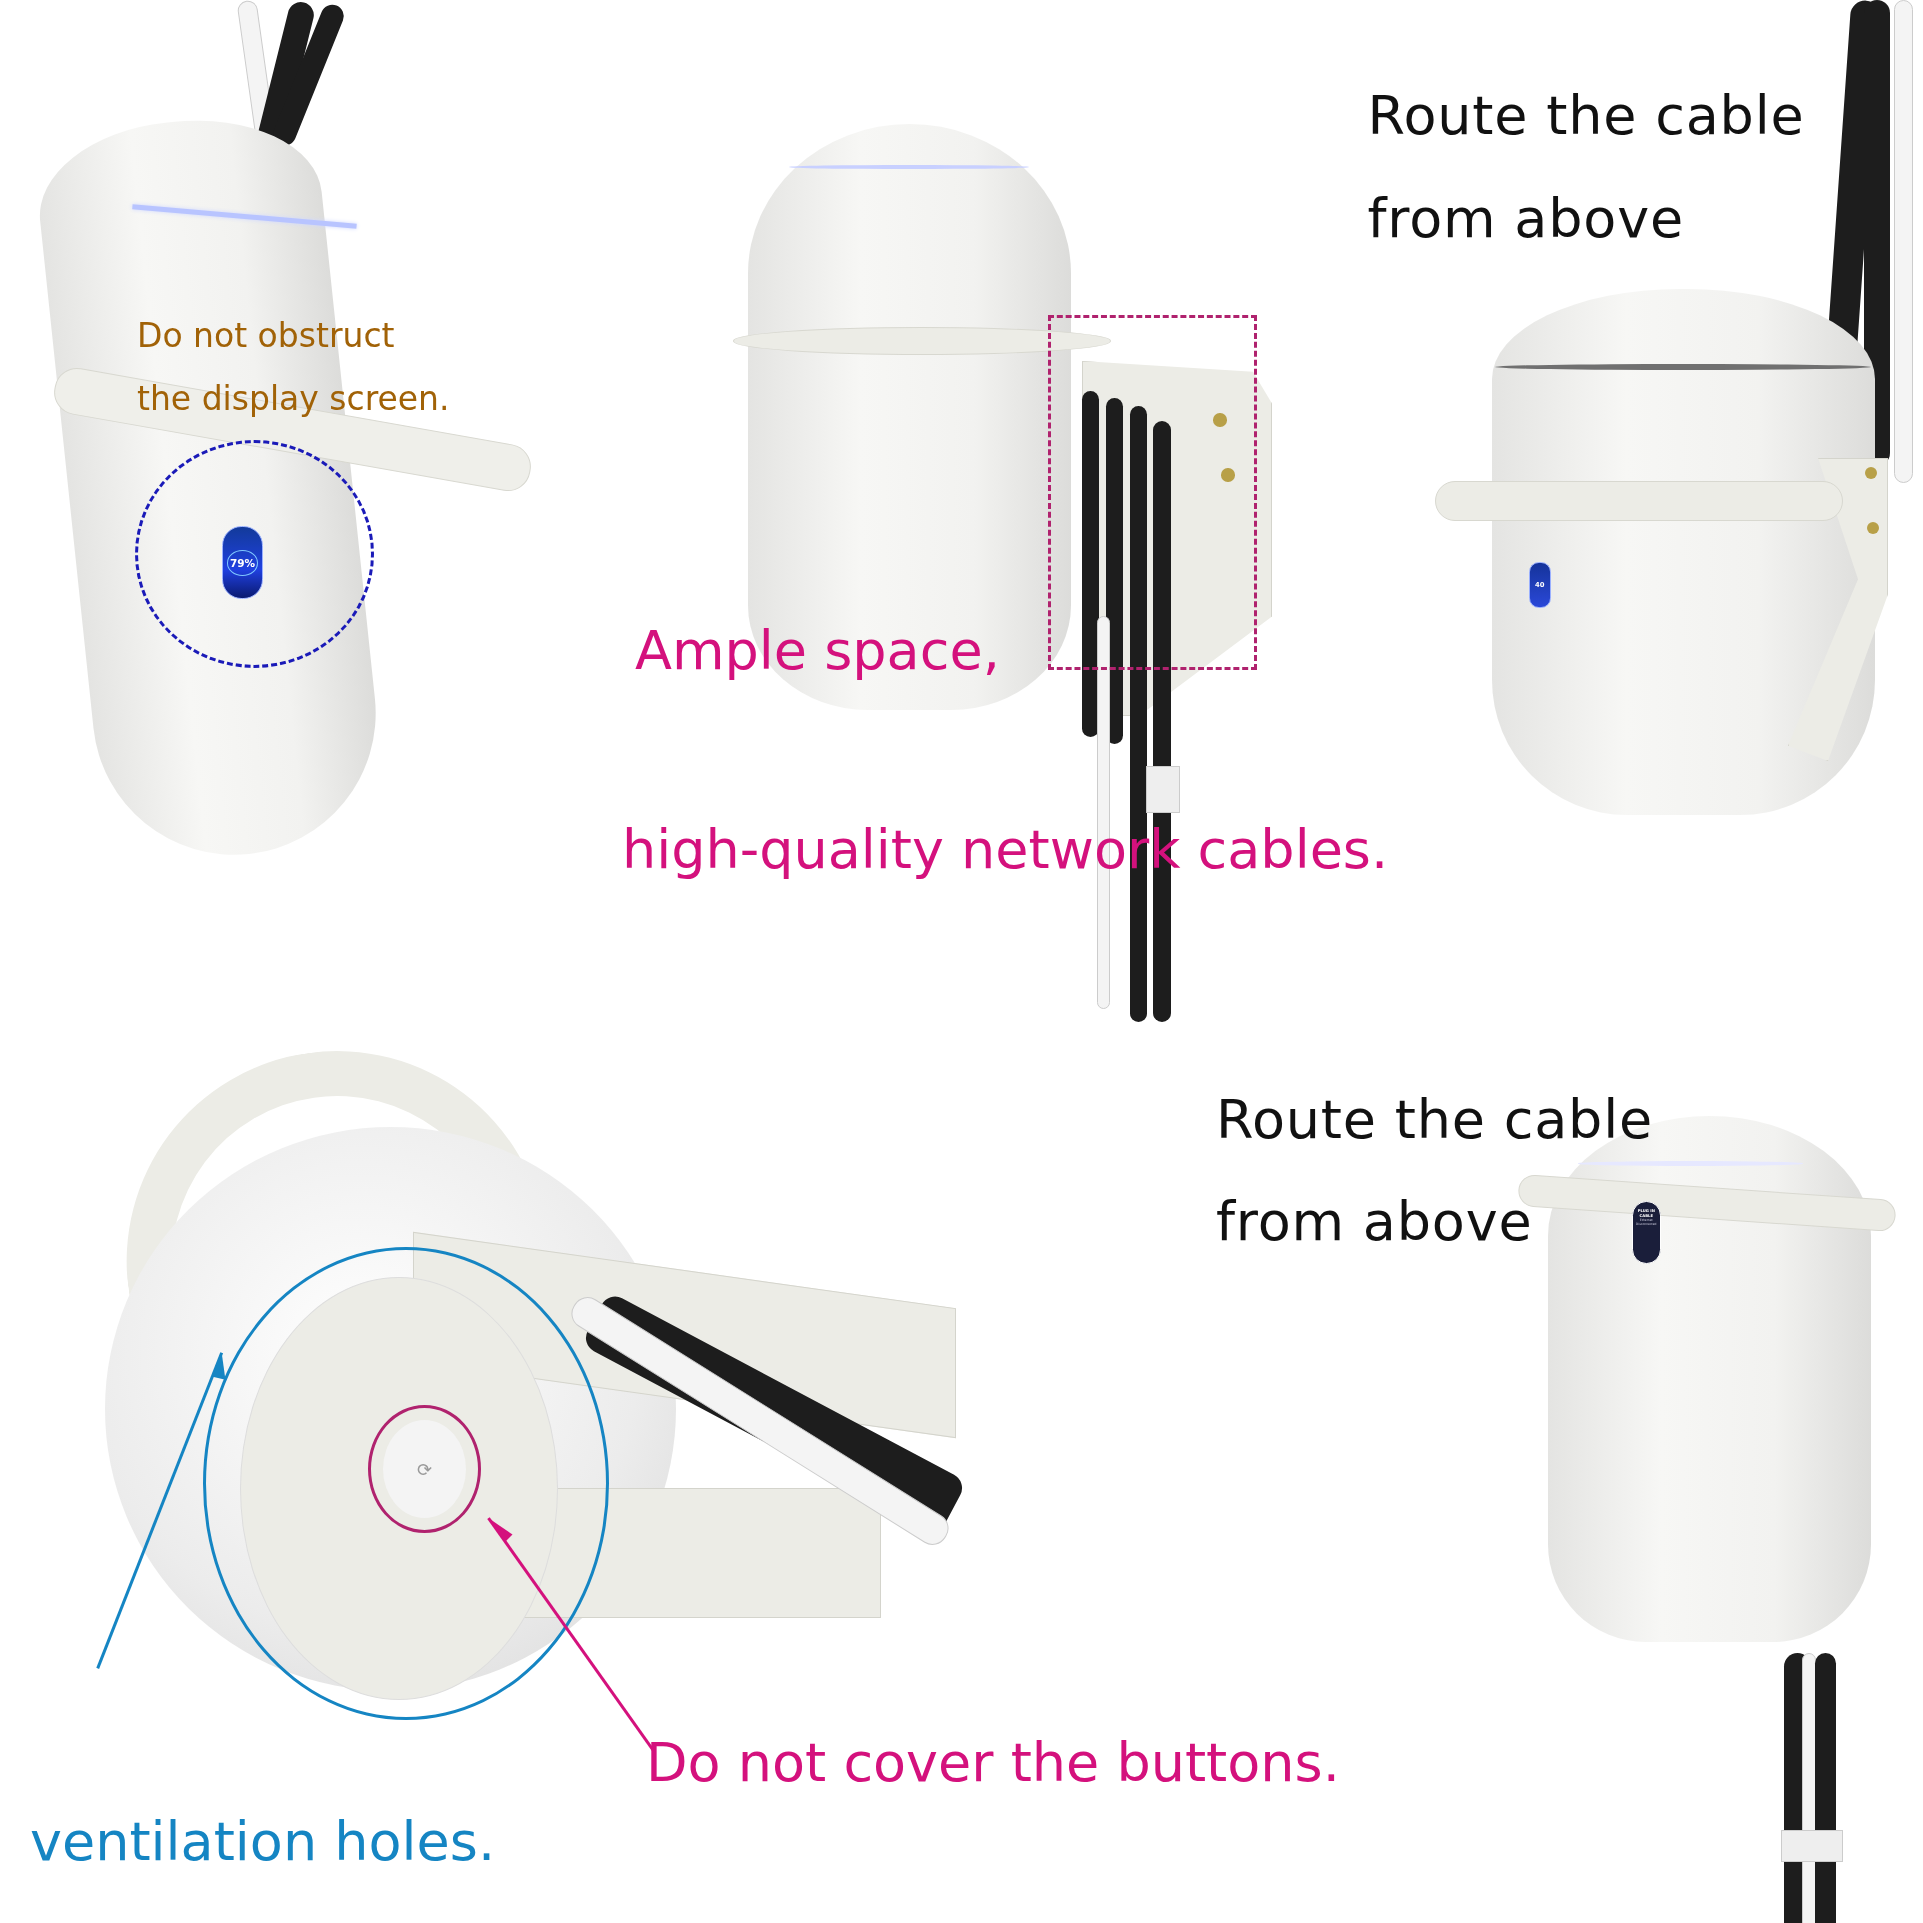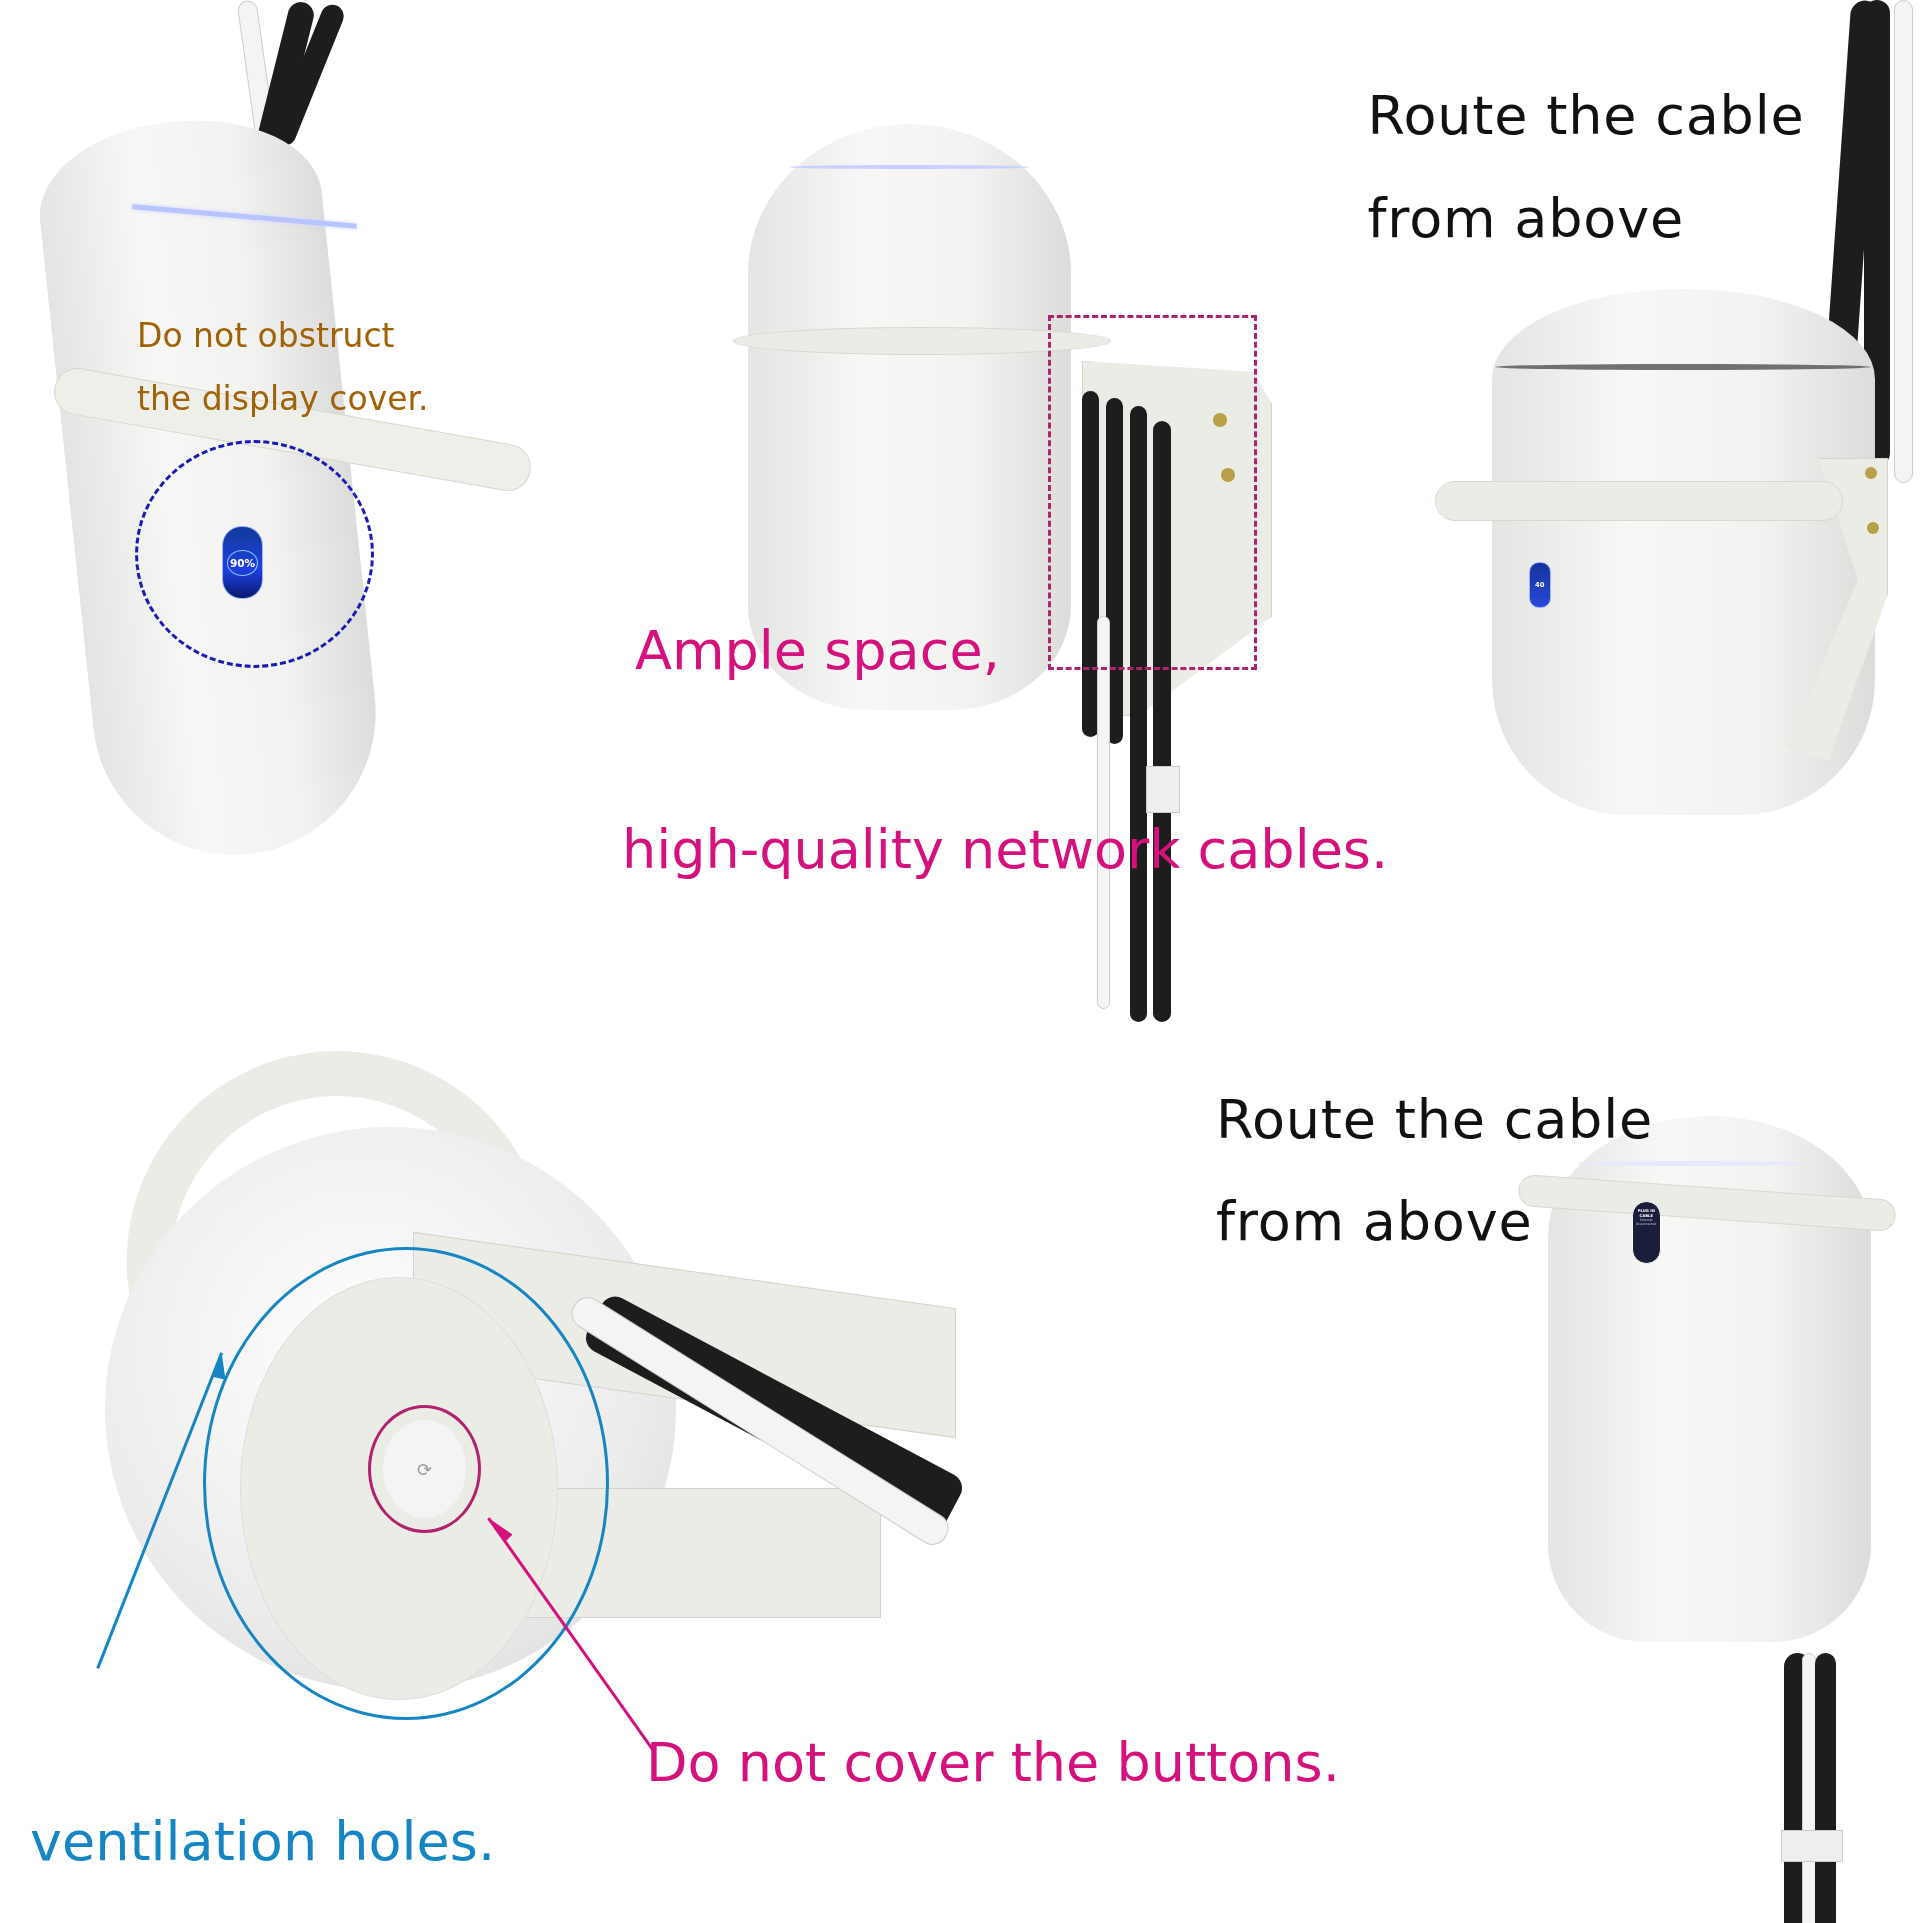--- a/index.html
+++ b/index.html
@@ -27,24 +27,24 @@
 
   <div class="body-shape" style="left:69px;top:120px;width:283px;height:736px;border-radius:143px 150px 150px 150px / 90px 90px 150px 150px;transform:rotate(-6deg);"></div>
 
   <div class="abs" style="left:132px;top:214px;width:225px;height:4.5px;background:#b8c4ff;transform:rotate(5deg);box-shadow:0 0 4.5px #d0d8ff;"></div>
 
   <div class="shelf" style="left:51px;top:406px;width:481px;height:45px;border-radius:22.5px;transform:rotate(10deg);background:#efefea;"></div>
 
   <div class="abs" style="left:135px;top:440px;width:233px;height:222px;border:3px dashed #1a1ab8;border-radius:50%;"></div>
 
   <div class="abs" style="left:222px;top:526px;width:39px;height:71px;border-radius:19.5px;background:linear-gradient(180deg,#123a9a,#2040e0 60%,#0a1a70);border:1.5px solid #9ab0ff;display:flex;align-items:center;justify-content:center;">
-    <span style="color:#fff;font-size:10.5px;font-weight:bold;border:0.8px solid #7fc8ff;border-radius:50%;padding:6px 2.3px;">90%</span>
+    <span style="color:#fff;font-size:10.5px;font-weight:bold;border:0.8px solid #7fc8ff;border-radius:50%;padding:6px 2.3px;">79%</span>
   </div>
   <div class="lbl blue-dark" style="top:319px;left:137px;">Do not obstruct</div>
-  <div class="lbl blue-dark" style="top:382px;left:137px;">the display cover.</div>
+  <div class="lbl blue-dark" style="top:382px;left:137px;">the display screen.</div>
 </div>
 
 <div class="abs" style="left:601px;top:105px;width:797px;height:857px;">
 
   <div class="body-shape" style="left:147px;top:19px;width:323px;height:586px;border-radius:162px 162px 120px 120px / 150px 150px 105px 105px;"></div>
   <div class="abs" style="left:188px;top:60px;width:240px;height:3.8px;background:#c8d0ff;border-radius:50%;"></div>
 
   <div class="shelf" style="left:132px;top:222px;width:376px;height:25.6px;border-radius:50%;"></div>
 
   <div class="abs" style="left:481px;top:256px;width:188px;height:353px;background:#ececE6;border:1.5px solid #d4d4cc;clip-path:polygon(0 0,90% 3%,100% 12%,100% 72%,30% 100%,0 100%);"></div>

